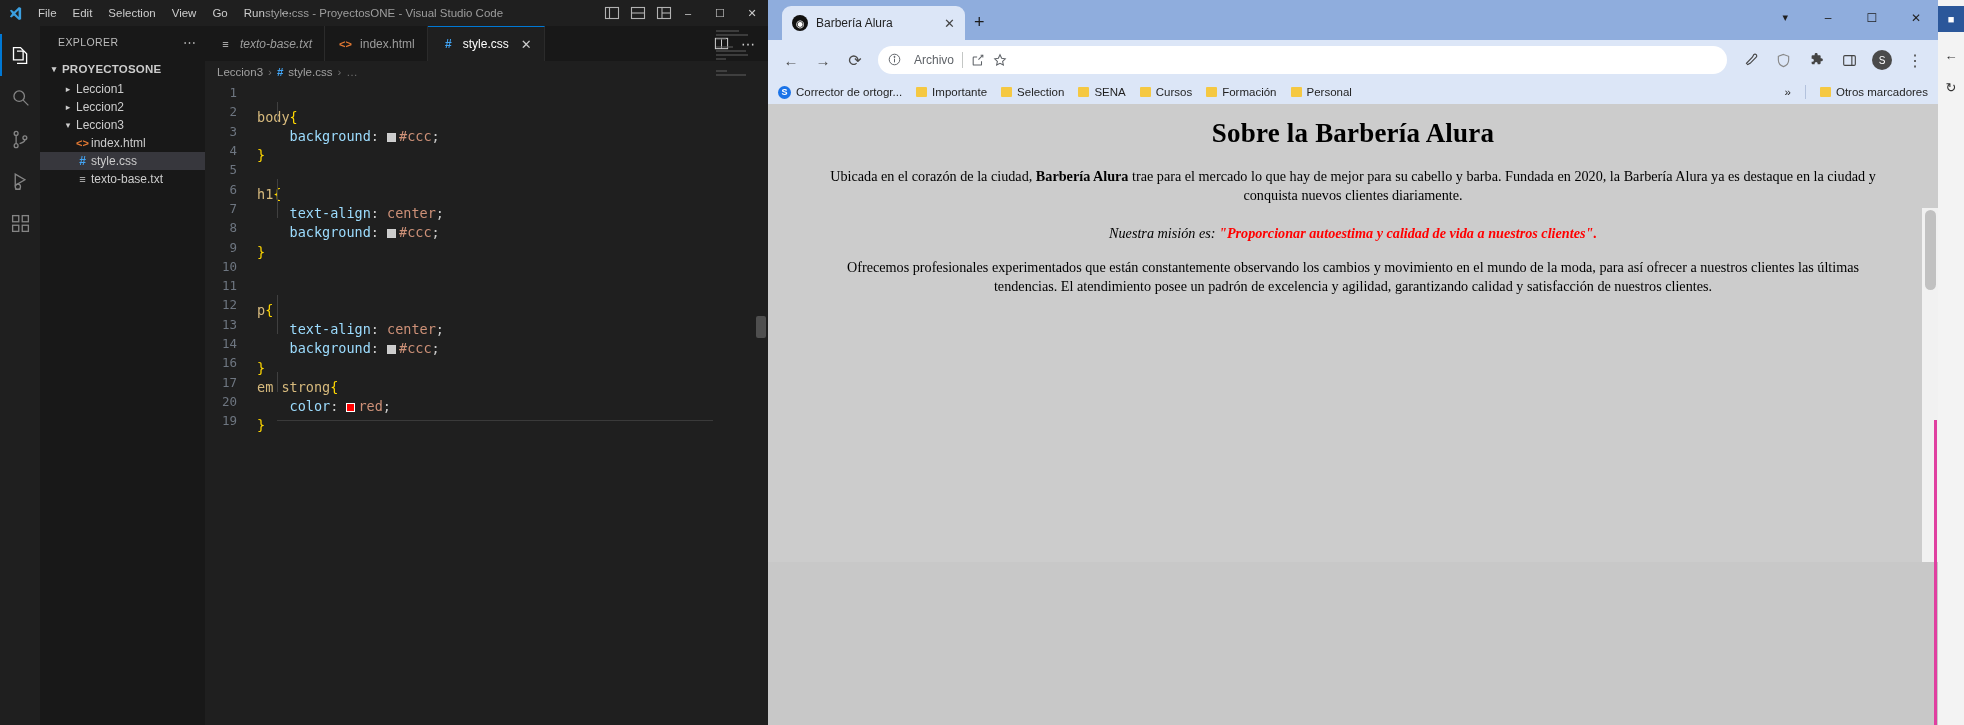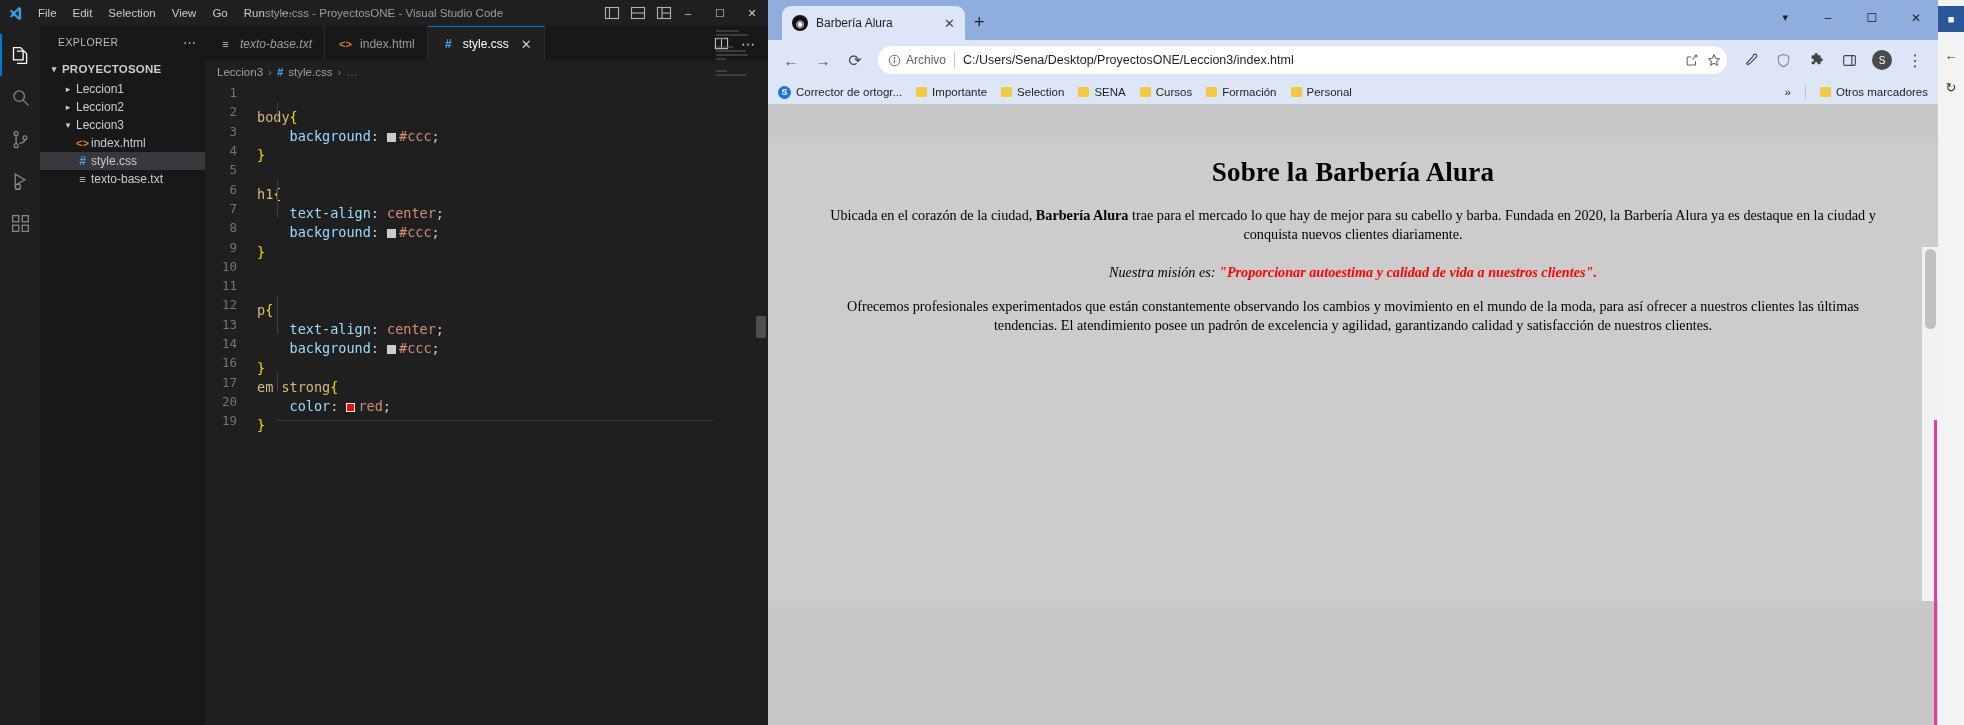--- a/index.html
+++ b/index.html
@@ -157,42 +157,42 @@
 
   .br-toolbar { height:40px; background:#dce6f7; display:flex; align-items:center; padding:0 8px; gap:2px; }
   .tb-btn {
     width:30px; height:30px; display:flex; align-items:center; justify-content:center;
     color:#4b4b4b; font-size:15px; border-radius:50%;
   }
   .omnibox {
     flex:1; height:28px; background:#ffffff; border-radius:14px; display:flex; align-items:center;
     padding:0 6px 0 10px; margin:0 6px; gap:8px; font-size:12.5px; color:#1f1f1f;
   }
-  .omni-info { color:#5f6368; font-size:12px; display:flex; align-items:flex-end; gap:5px; }
+  .omni-info { color:#5f6368; font-size:12px; display:flex; align-items:flex-start; gap:13px; }
   .omni-divider { width:1px; height:16px; background:#c4c7c5; }
   .omni-url { flex:1; white-space:nowrap; overflow:hidden; }
   .omni-icons { display:flex; align-items:center; gap:8px; color:#5f6368; }
   .tb-right { display:flex; align-items:center; gap:3px; }
   .avatar { width:20px; height:20px; border-radius:50%; background:#4a4a4a; color:#fff;
             display:flex; align-items:center; justify-content:center; font-size:10px; }
 
   .br-bookmarks {
     height:24px; background:#dce6f7; display:flex; align-items:center; padding:0 10px; gap:14px;
     font-size:11.5px; color:#1f1f1f; position:relative;
   }
   .bm { display:flex; align-items:center; gap:5px; white-space:nowrap; }
   .bm-folder { width:11px; height:10px; background:#f5c842; border-radius:1px; flex:none; }
   .bm-sp { width:13px; height:13px; border-radius:50%; background:#1a73e8; color:#fff;
            display:flex; align-items:center; justify-content:center; font-size:9px; font-weight:bold; flex:none; }
   .bm-overflow { margin-left:auto; display:flex; align-items:center; gap:14px; }
   .bm-sep { width:1px; height:14px; background:#b3c2dd; }
 
   .br-viewport {
     height:458px; background:#cccccc; overflow:hidden; position:relative;
-    font-family:"Liberation Serif", serif; color:#000;margin-top:39px;
+    font-family:"Liberation Serif", serif; color:#000;
   }
   .pg-h1 {
     text-align:center; background:#cccccc; font-size:27px; font-weight:bold;
     padding-top:14px; padding-bottom:4px; letter-spacing:.2px;
   }
   .pg-p {
     text-align:center; background:#cccccc; font-size:14.2px; line-height:1.35;
     margin:14px 62px 0 62px;
   }
   .pg-p.mission { margin-top:19px; font-style:italic; }
@@ -504,21 +504,20 @@
       <div class="omnibox">
         <span class="omni-info">
           <svg width="13" height="13" viewBox="0 0 16 16" fill="none" stroke="#5f6368" stroke-width="1.2">
               <circle cx="8" cy="8" r="6.5"></circle>
               <line x1="8" y1="7" x2="8" y2="11.5"></line>
               <circle cx="8" cy="4.8" r=".7" fill="#5f6368"></circle>
             </svg>
           <span>Archivo</span>
         </span>
         <span class="omni-divider"></span>
-        <span class="omni-url">C:/Users/Sena/Desktop/ProyectosONE/Leccion3/index.html</span>
         <span class="omni-icons">
           <svg width="14" height="14" viewBox="0 0 16 16" fill="none" stroke="#5f6368" stroke-width="1.2">
               <path d="M11 2.5h2.5V5"></path>
               <path d="M13.5 2.5 8.5 7.5"></path>
               <path d="M12 9.5v3.5a.8.8 0 0 1-.8.8H3.3a.8.8 0 0 1-.8-.8V5.3a.8.8 0 0 1 .8-.8H7"></path>
             </svg>
           <svg width="14" height="14" viewBox="0 0 16 16" fill="none" stroke="#5f6368" stroke-width="1.2">
               <path d="M8 2 9.9 6.1 14 6.6l-3 2.9.8 4.2L8 11.7 4.2 13.7 5 9.5 2 6.6l4.1-.5z"></path>
             </svg>
         </span>

